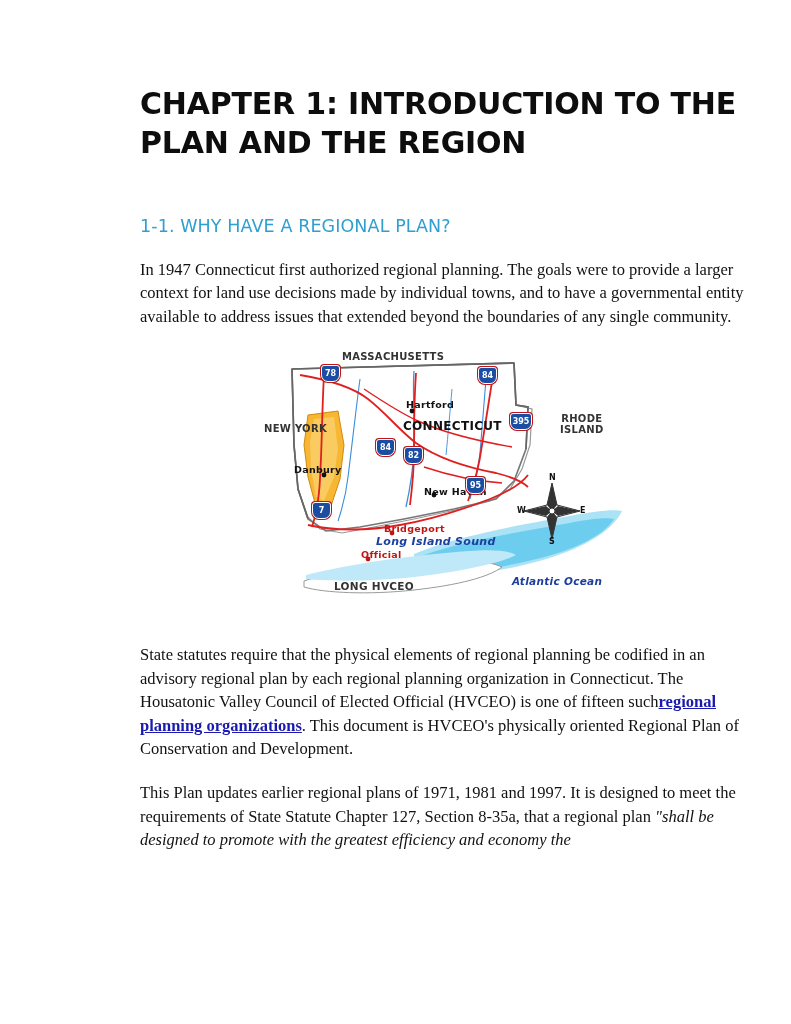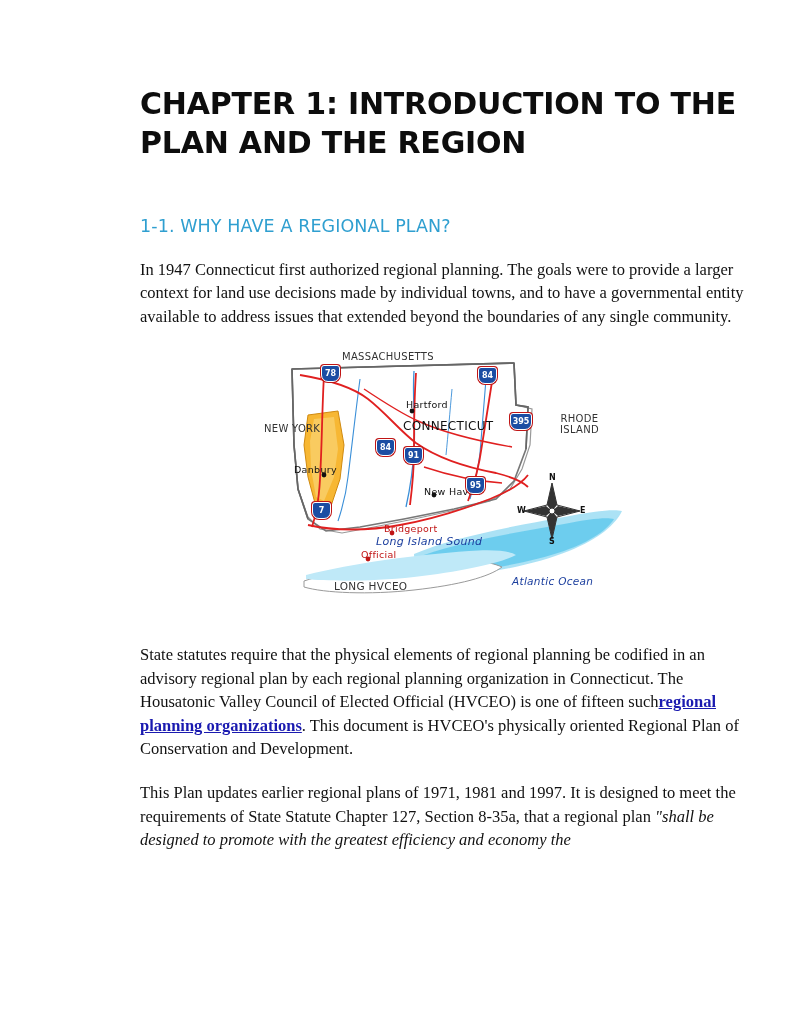--- a/index.html
+++ b/index.html
@@ -72,21 +72,21 @@
     position: relative;
     width: 360px;
     height: 272px;
     background: #ffffff;
     font-family: "DejaVu Sans", sans-serif;
   }
   .map svg { position: absolute; left: 0; top: 0; }
   .map-label {
     position: absolute;
     font-family: "DejaVu Sans", sans-serif;
-    font-weight: normal;
+    font-weight: bold;
     color: #111;
     white-space: nowrap;
     letter-spacing: 0.3px;
   }
   .lbl-mass    { left: 78px;  top: 2px;   font-size: 10px; color:#333; }
   .lbl-ny      { left: 0px;   top: 74px;  font-size: 10px; color:#333; }
   .lbl-ri      { left: 296px; top: 64px;  font-size: 10px; color:#333; text-align:center;}
   .lbl-ct      { left: 139px; top: 70px;  font-size: 12px; color:#111; }
   .lbl-hartford{ left: 142px; top: 50px;  font-size: 9.5px; }
   .lbl-newhaven{ left: 160px; top: 137px; font-size: 9.5px; }
@@ -206,21 +206,21 @@
         <div class="map-label lbl-danbury">Danbury</div>
         <div class="map-label lbl-bridgeport">Bridgeport</div>
         <div class="map-label lbl-stamford">Official</div>
         <div class="map-label lbl-lis">Long Island Sound</div>
         <div class="map-label lbl-li">LONG HVCEO</div>
         <div class="map-label lbl-atl">Atlantic Ocean</div>
 
         <div class="shield" style="left:57px;  top:16px;">78</div>
         <div class="shield" style="left:214px; top:18px;">84</div>
         <div class="shield" style="left:112px; top:90px;">84</div>
-        <div class="shield" style="left:140px; top:98px;">91</div>
+        <div class="shield" style="left:140px; top:98px;">82</div>
         <div class="shield" style="left:246px; top:64px; width:20px;">395</div>
         <div class="shield" style="left:202px; top:128px;">95</div>
         <div class="shield" style="left:48px;  top:153px;">7</div>
 
         <div class="compass">
           <span class="c-letter c-n">N</span>
           <span class="c-letter c-s">S</span>
           <span class="c-letter c-e">E</span>
           <span class="c-letter c-w">W</span>
         </div>

